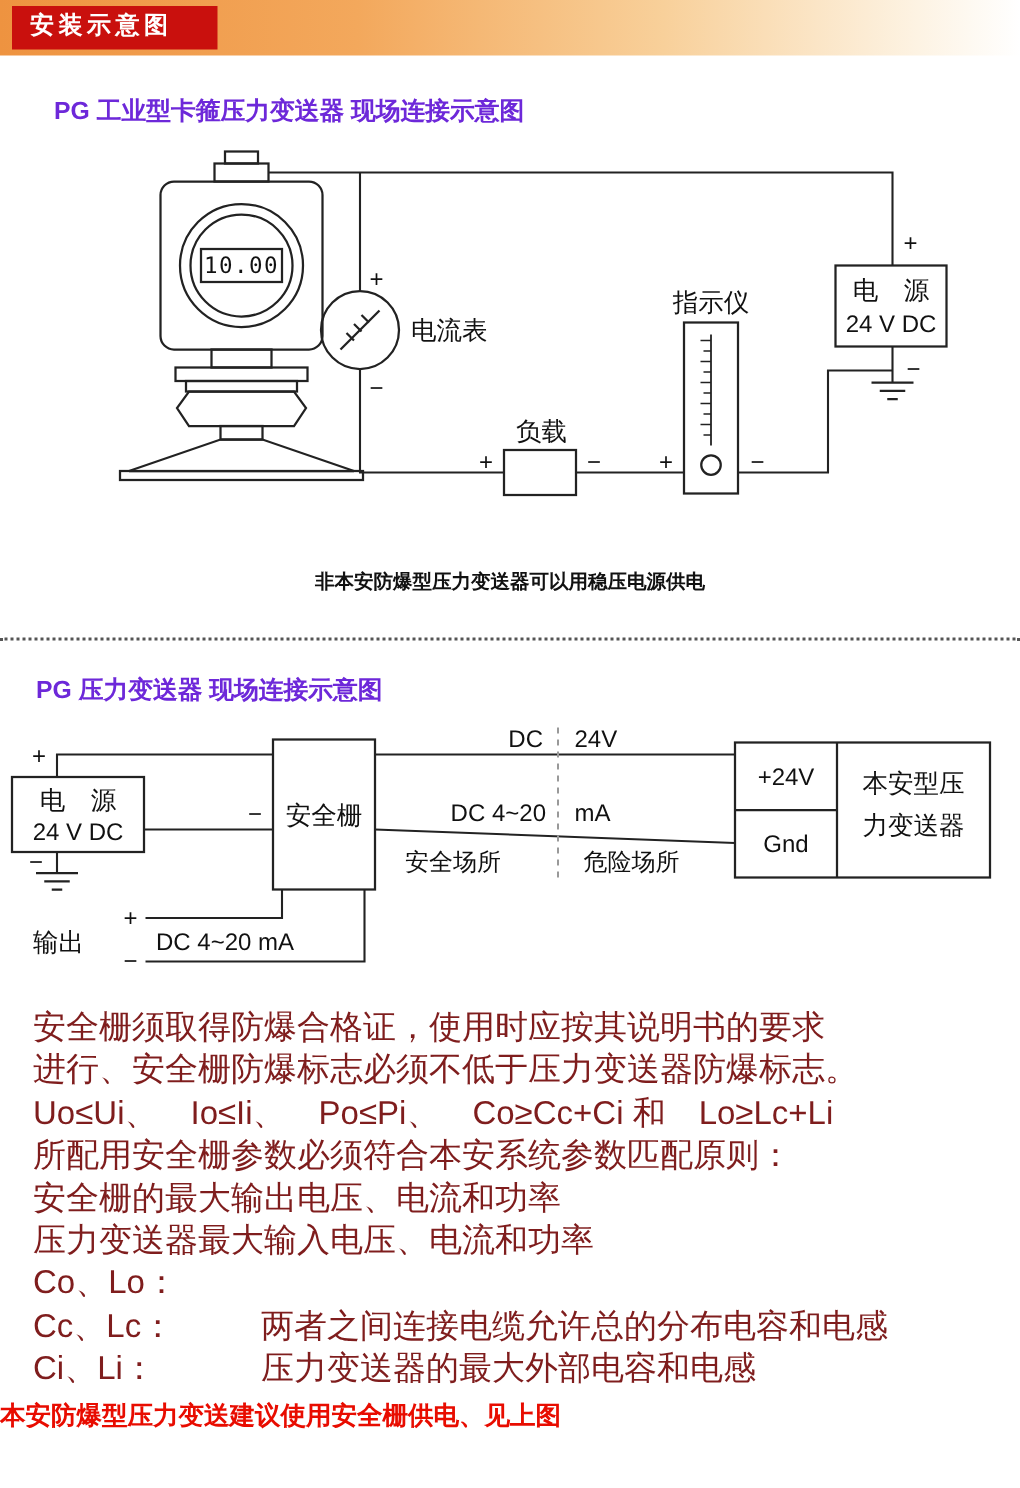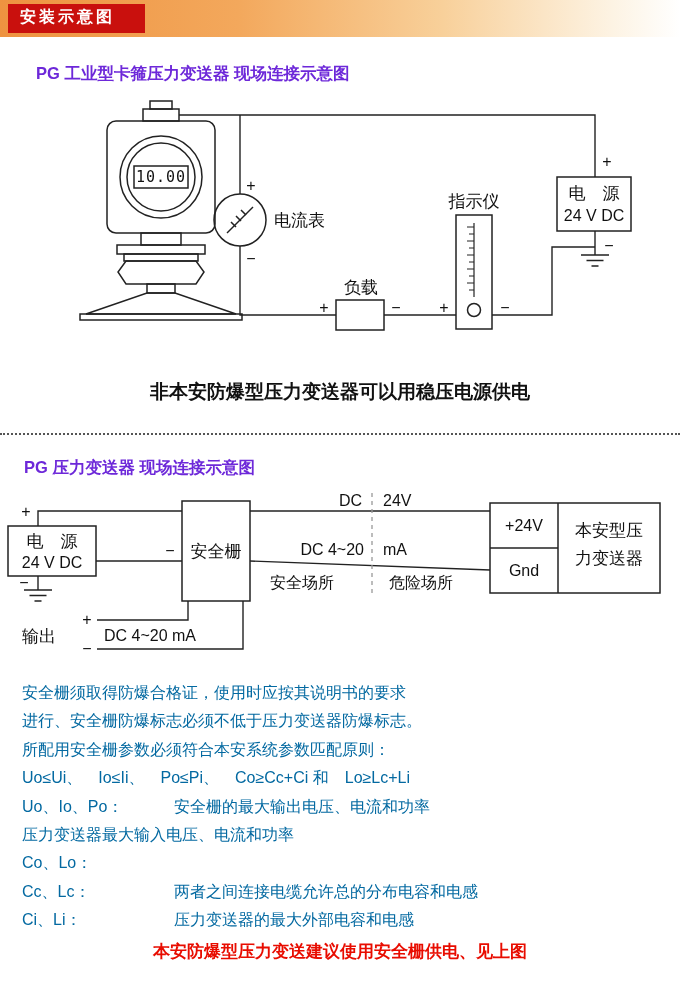--- a/index.html
+++ b/index.html
@@ -19,27 +19,27 @@
   }
   .sec-title { font-size:16.5px; font-weight:bold; color:#6d28d9; }
   #s1-title { margin:26px 0 0 36px; }
   #s2-title { margin:22px 0 0 24px; }
   svg { display:block; }
   svg text { font-family:"Liberation Sans","DejaVu Sans",sans-serif; fill:#111; }
   .dia-label { font-size:16px; }
   .dia-label-lg { font-size:17px; }
   .sym { font-size:16px; }
   .lcd { font-family:"DejaVu Sans Mono",monospace; font-size:15px; letter-spacing:1px; }
-  .caption { text-align:center; font-weight:bold; font-size:19px; margin-top:2px; color:#111; }
+  .caption { text-align:center; font-weight:bold; font-size:13px; margin-top:2px; color:#111; }
   .divider { border-top:2px dotted #555; margin-top:28px; width:680px; }
-  .notes { padding:14px 34px 0 22px; font-size:16px; line-height:28.4px; color:#0369a1; }
+  .notes { padding:14px 34px 0 22px; font-size:22px; line-height:28.4px; color:#7f1d1d; }
   .param-row { display:flex; }
   .param-label { width:152px; flex:none; }
   .footer-note {
-    color:var(--footer-red,#e80c00); text-align:center; font-weight:bold;
+    color:var(--footer-red,#e80c00); text-align:left; font-weight:bold;
     font-size:17px; margin-top:5px;
   }
 </style>
 </head>
 <body>
 
 <div class="banner">
   <span class="banner-badge">安装示意图</span>
 </div>
 
@@ -158,24 +158,23 @@
 
   <text class="dia-label-lg" x="22" y="153">输出</text>
   <text class="sym" x="87" y="136" text-anchor="middle">+</text>
   <text class="sym" x="87" y="165" text-anchor="middle">−</text>
   <text class="dia-label" x="104" y="152">DC 4~20  mA</text>
 </svg>
 
 <div class="notes">
   <p>安全栅须取得防爆合格证，使用时应按其说明书的要求</p>
   <p>进行、安全栅防爆标志必须不低于压力变送器防爆标志。</p>
+  <p>Uo≤Ui、　Io≤Ii、　Po≤Pi、　Co≥Cc+Ci 和　Lo≥Lc+Li</p>
   <p>所配用安全栅参数必须符合本安系统参数匹配原则：</p>
-  <p>Uo≤Ui、　Io≤Ii、　Po≤Pi、　Co≥Cc+Ci 和　Lo≥Lc+Li</p>
   <div class="param-row">
-    <span class="param-label">Uo、Io、Po：</span>
     <span>安全栅的最大输出电压、电流和功率</span>
   </div>
   <div class="param-row">
     <span>压力变送器最大输入电压、电流和功率</span>
   </div>
   <div class="param-row">
     <span class="param-label">Co、Lo：</span>
   </div>
   <div class="param-row">
     <span class="param-label">Cc、Lc：</span>

